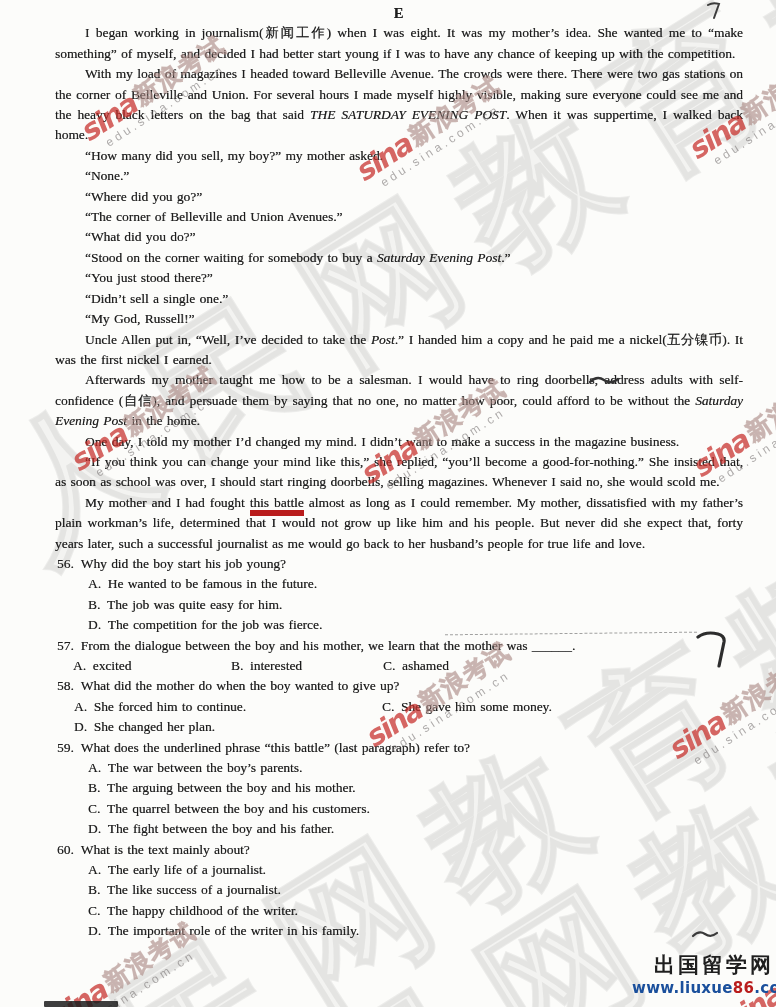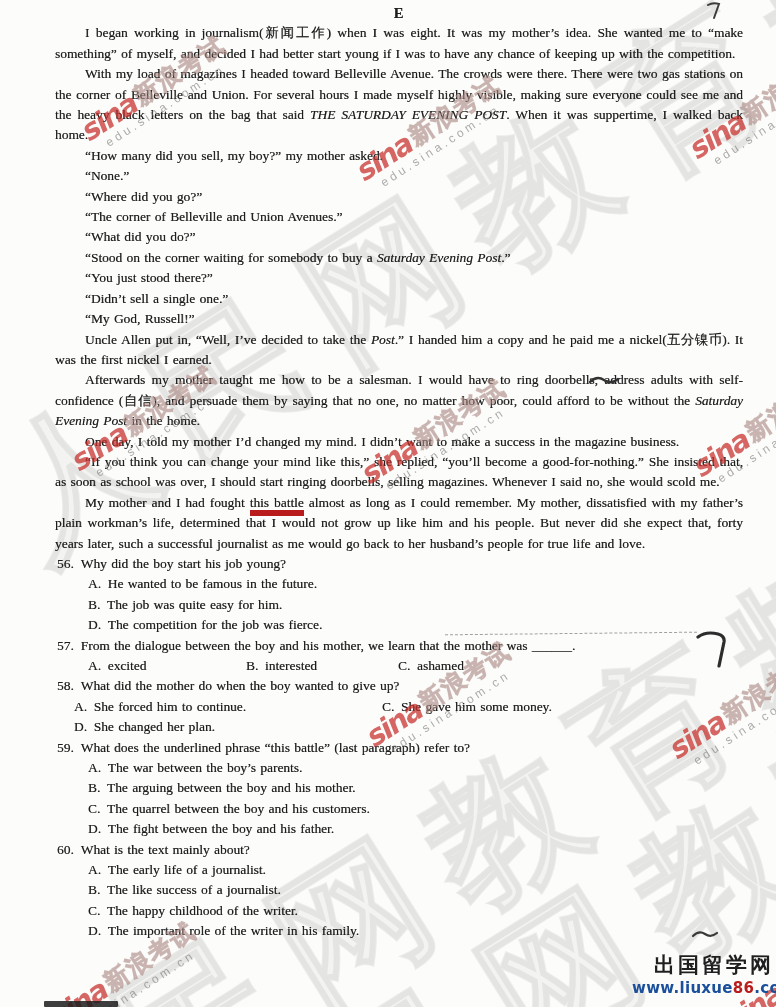--- a/index.html
+++ b/index.html
@@ -28,21 +28,21 @@
     word-spacing:1px;
     text-shadow:0.3px 0 0 rgba(0,0,0,0.55);
   }
   .section-label{text-align:center;font-weight:bold;font-size:14.5px;letter-spacing:1px;}
   .para{text-align:justify;text-indent:30px;}
   .it{font-style:italic;}
   .ul{border-bottom:6px solid #b91c1c;}
   .qline{text-indent:2px;}
   .qnum{margin-right:7px;}
   .opts .opt{margin-left:33px;font-family:Liberation Serif, serif;}
-  .opts.row{display:grid;grid-template-columns:158px 152px 155px 1fr;margin-left:33px;}
+  .opts.row{display:grid;grid-template-columns:158px 152px 155px 1fr;margin-left:18px;}
   .opts.row .opt{margin-left:0;}
   .opts.cols{display:grid;grid-template-columns:308px 1fr;margin-left:19px;}
   .opts.cols .opt{margin-left:0;}
 
   
   .stamp{
     position:absolute;width:195px;z-index:3;text-align:center;
     transform:rotate(-33deg);pointer-events:none;line-height:1.05;
   }
   .s-script{

